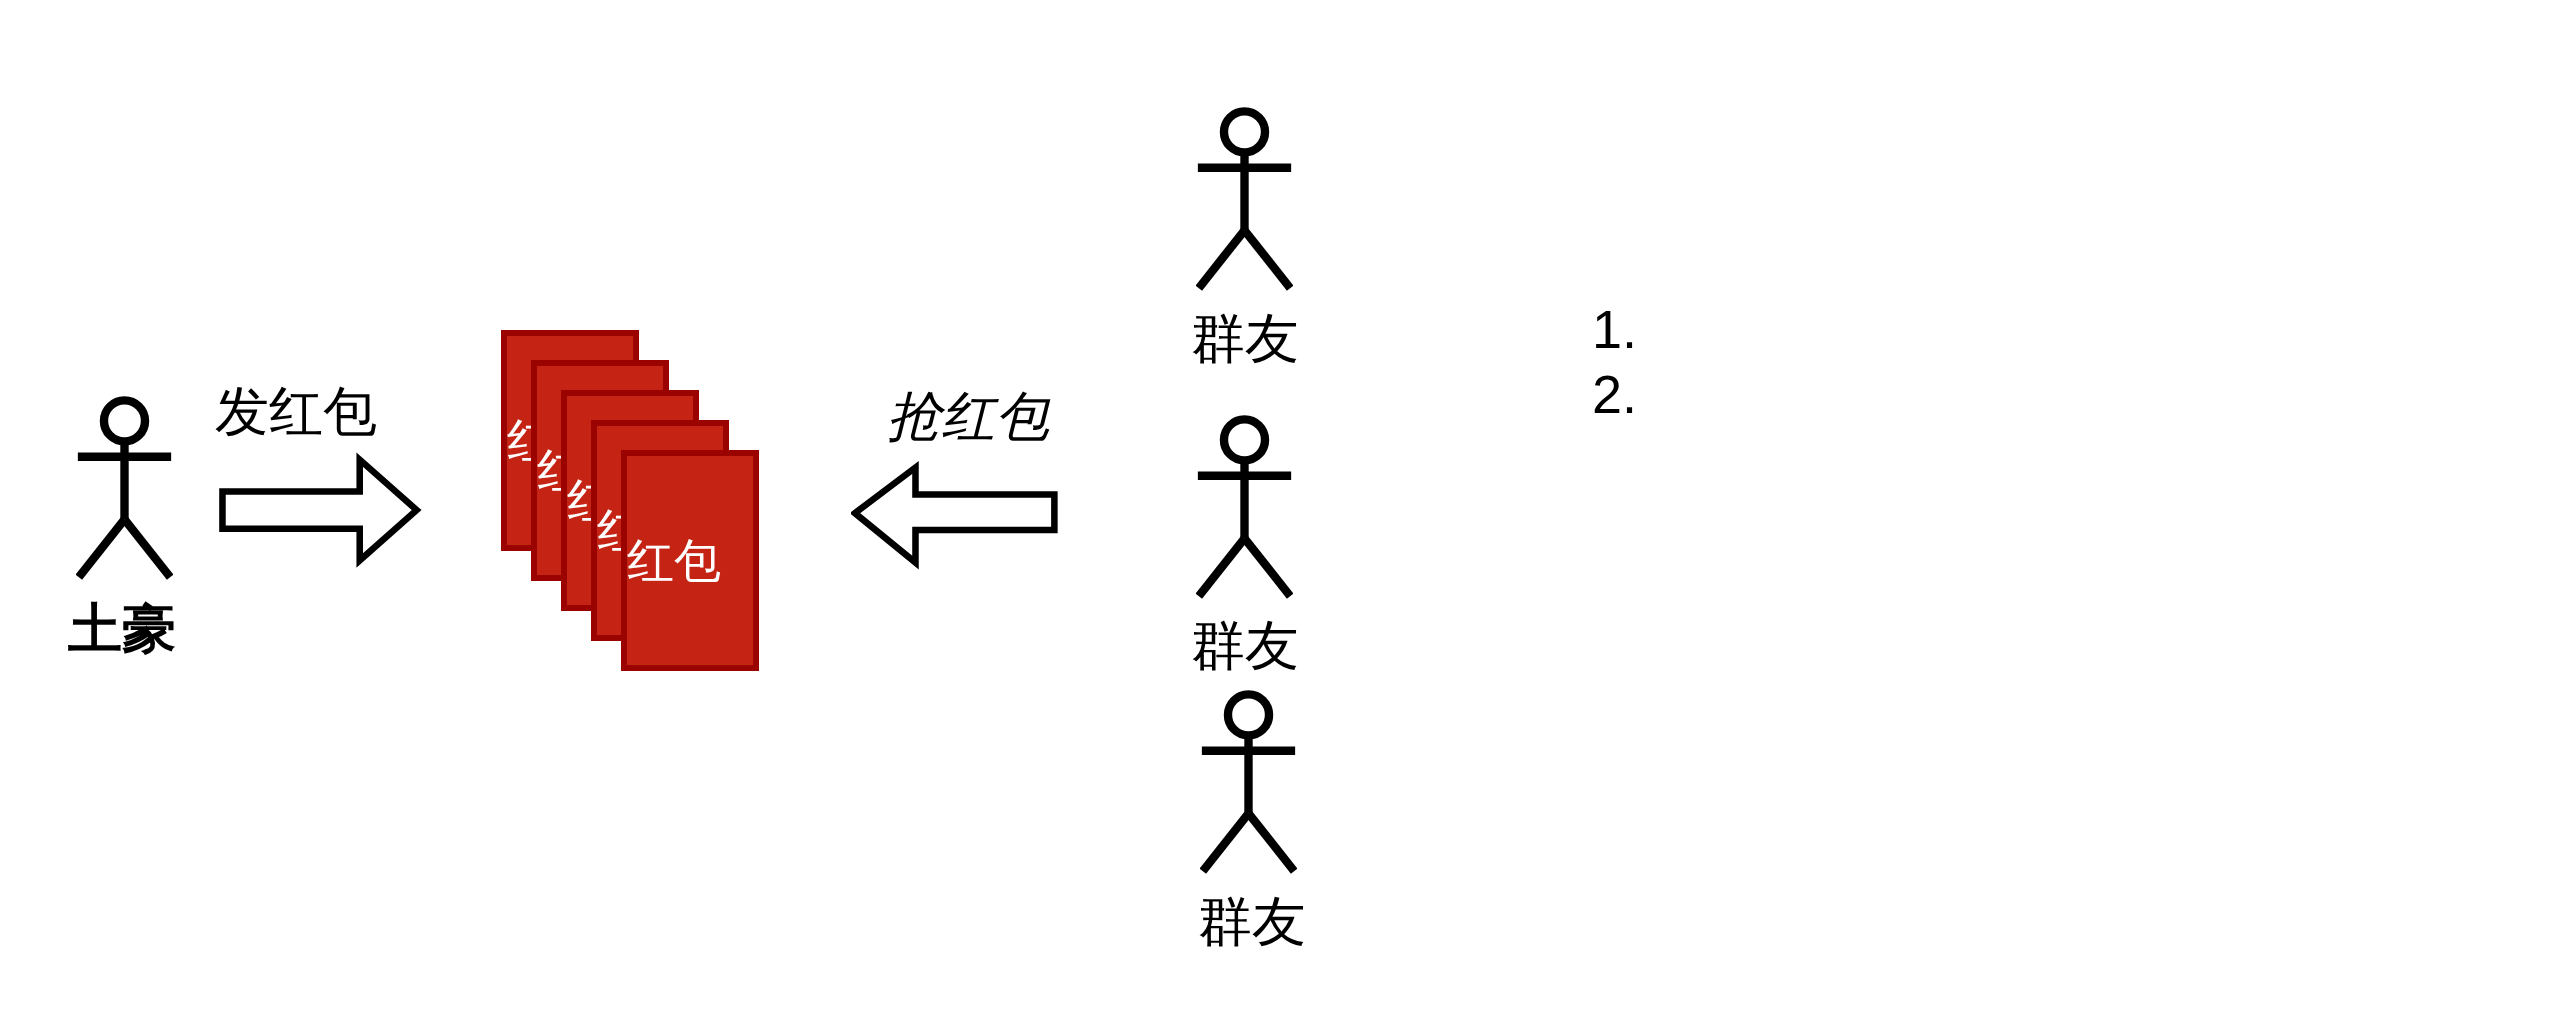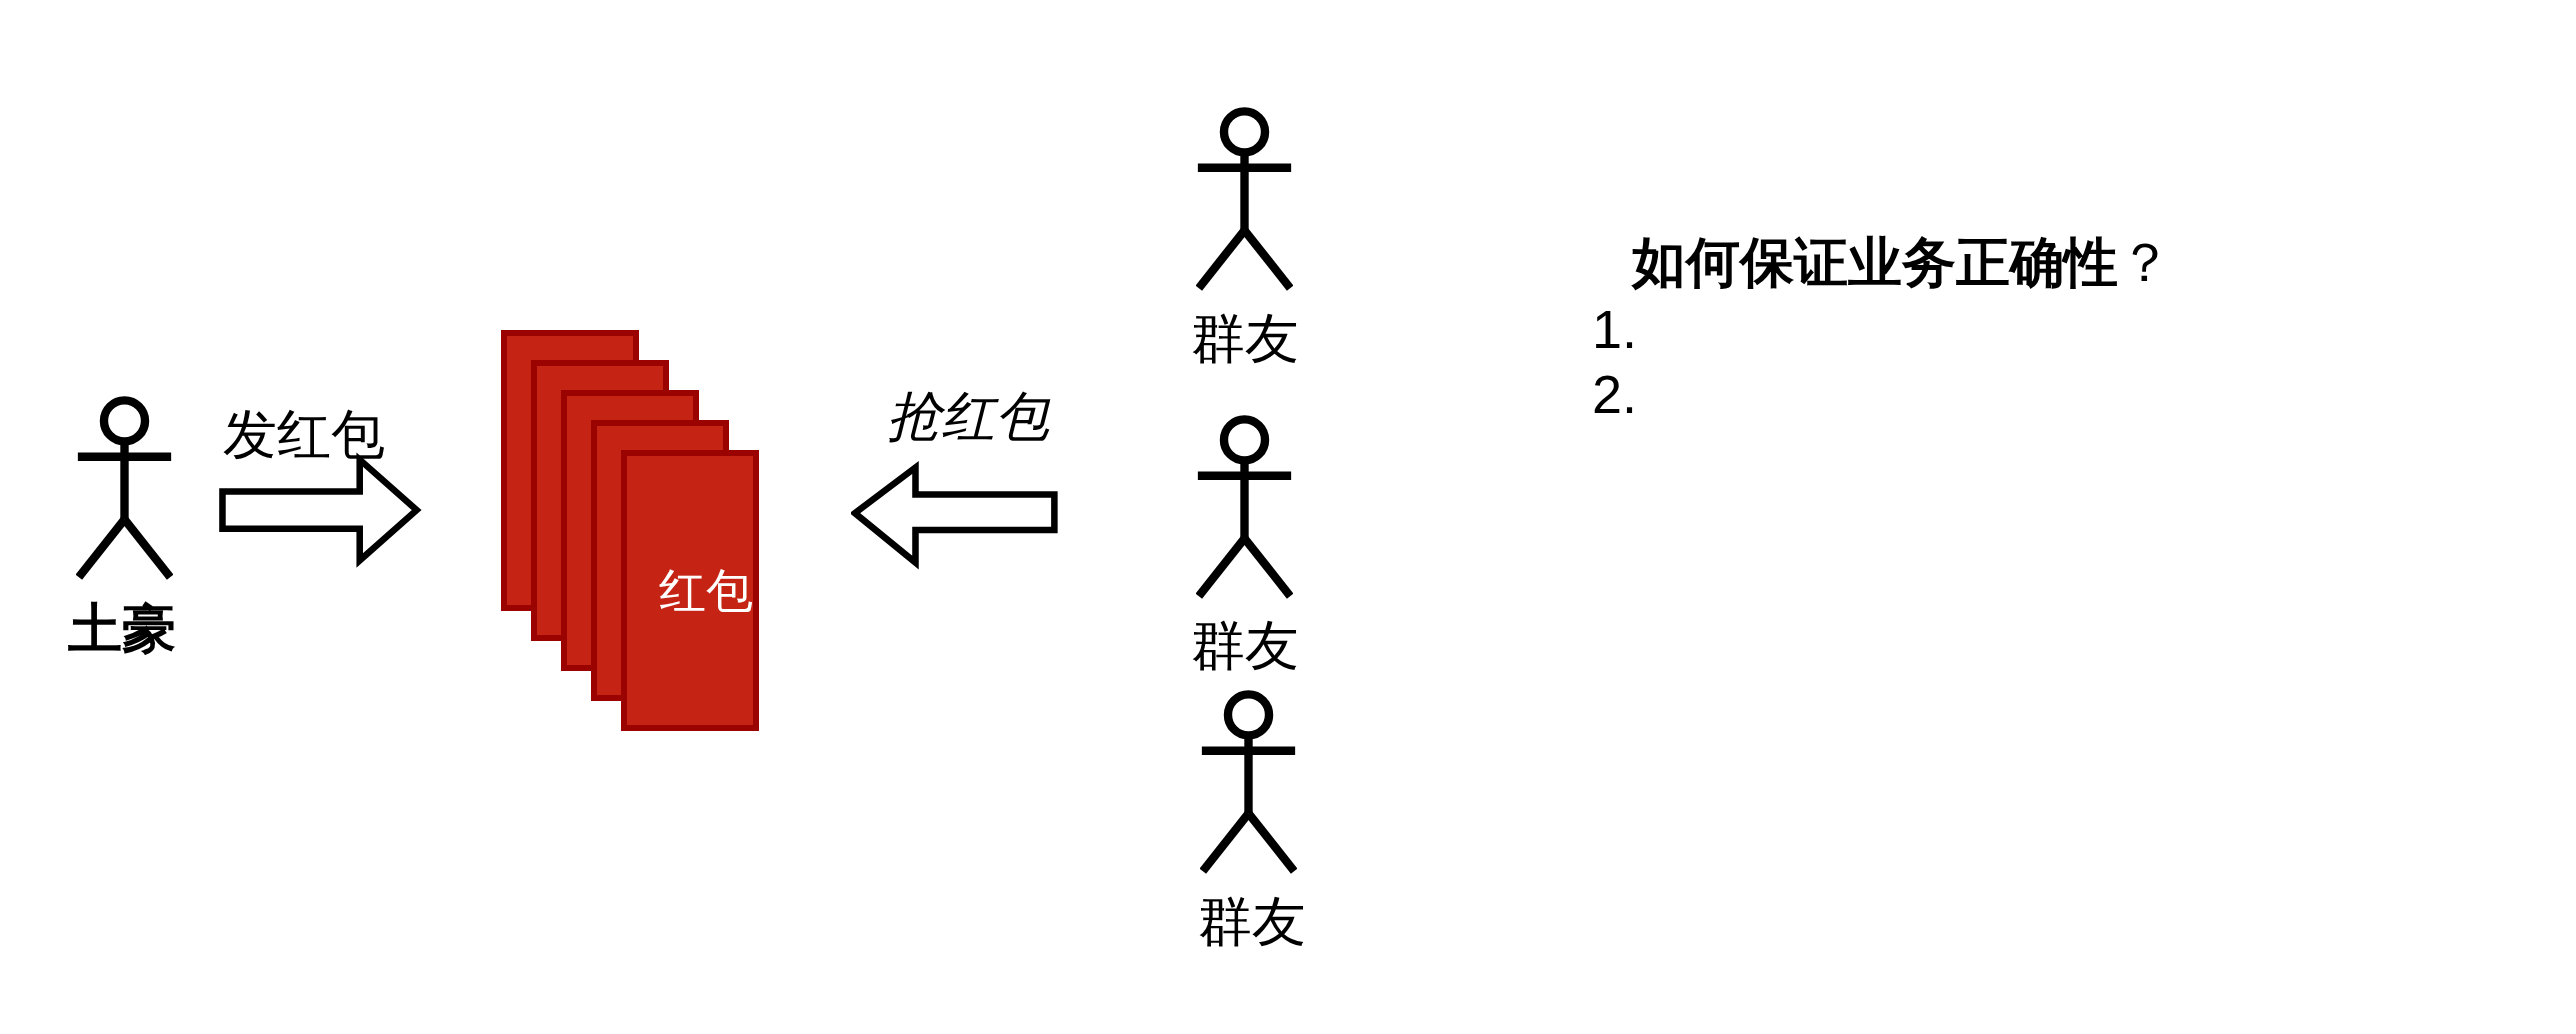--- a/index.html
+++ b/index.html
@@ -11,23 +11,23 @@
   .cjk-label {
     position:absolute; font-size:54px; line-height:49px; white-space:nowrap;
     transform:translateX(-50%); color:#000;
   }
   .stickman { position:absolute; }
   .stickman circle, .stickman line { stroke:#000; stroke-width:9; fill:none; }
   .arrow { position:absolute; }
   .arrow polygon { fill:#ffffff; stroke:#000000; stroke-width:7; stroke-linejoin:miter; }
   .env-stack { position:absolute; left:501px; top:330px; width:258px; height:341px; }
   .env {
-    position:absolute; width:138px; height:281px; box-sizing:border-box;
+    position:absolute; width:138px; height:221px; box-sizing:border-box;
     border:6.5px solid #9B0300; background:#C52415;
-    display:flex; align-items:center; justify-content:flex-end;
+    display:flex; align-items:center; justify-content:flex-start;
   }
   .env span { font-size:47px; line-height:49px; color:#ffffff; white-space:nowrap; }
   .note-heading {
     position:absolute; left:1632px; top:233px; font-size:54px; line-height:58px;
     font-weight:bold; white-space:nowrap;
   }
   .note-heading .q { font-weight:normal; }
   .note-items { position:absolute; left:1592px; top:297px; font-size:54px; line-height:65px; }
   .note-item { display:flex; }
   .note-item .num { flex:0 0 121px; width:121px; }
@@ -40,21 +40,21 @@
 
   <svg class="stickman" style="left:76px; top:396px;" width="97" height="185" viewBox="0 0 104 198">
     <circle cx="52" cy="26.5" r="22"></circle>
     <line x1="2" y1="65" x2="102" y2="65"></line>
     <line x1="52" y1="48" x2="52" y2="132"></line>
     <line x1="52" y1="132" x2="3" y2="194"></line>
     <line x1="52" y1="132" x2="101" y2="194"></line>
   </svg>
   <div class="cjk-label" style="left:122px; top:604px;font-weight:bold;">土豪</div>
 
-  <div class="cjk-label" style="left:296px; top:410px;margin-left:8px;">发红包</div>
+  <div class="cjk-label" style="left:296px; top:387px;">发红包</div>
   <svg class="arrow" style="left:215px; top:452px;" width="211" height="118" viewBox="0 0 226 126">
     <polygon points="8,42 155,42 155,8 216,62 155,116 155,82 8,82"></polygon>
   </svg>
 
   <div class="env-stack">
     <div class="env" style="left: 0px; top: 0px; background-color: rgb(197, 36, 21); border-color: rgb(155, 3, 0);">
       <span style="color: rgb(255, 255, 255);">红包</span>
     </div>
     <div class="env" style="left: 30px; top: 30px; background-color: rgb(197, 36, 21); border-color: rgb(155, 3, 0);">
       <span style="color: rgb(255, 255, 255);">红包</span>
@@ -95,23 +95,20 @@
 
   <svg class="stickman" style="left:1200px; top:690px;" width="97" height="185" viewBox="0 0 104 198">
     <circle cx="52" cy="26.5" r="22"></circle>
     <line x1="2" y1="65" x2="102" y2="65"></line>
     <line x1="52" y1="48" x2="52" y2="132"></line>
     <line x1="52" y1="132" x2="3" y2="194"></line>
     <line x1="52" y1="132" x2="101" y2="194"></line>
   </svg>
   <div class="cjk-label" style="left:1252px; top:897px;">群友</div>
 
-  <div class="note-heading">
-    <span>如何保证业务正确性</span><span class="q">？</span>
-  </div>
   <div class="note-items">
     <div class="note-item">
       <span class="num">1.</span>
     </div>
     <div class="note-item">
       <span class="num">2.</span>
     </div>
   </div>
 
 </div>

